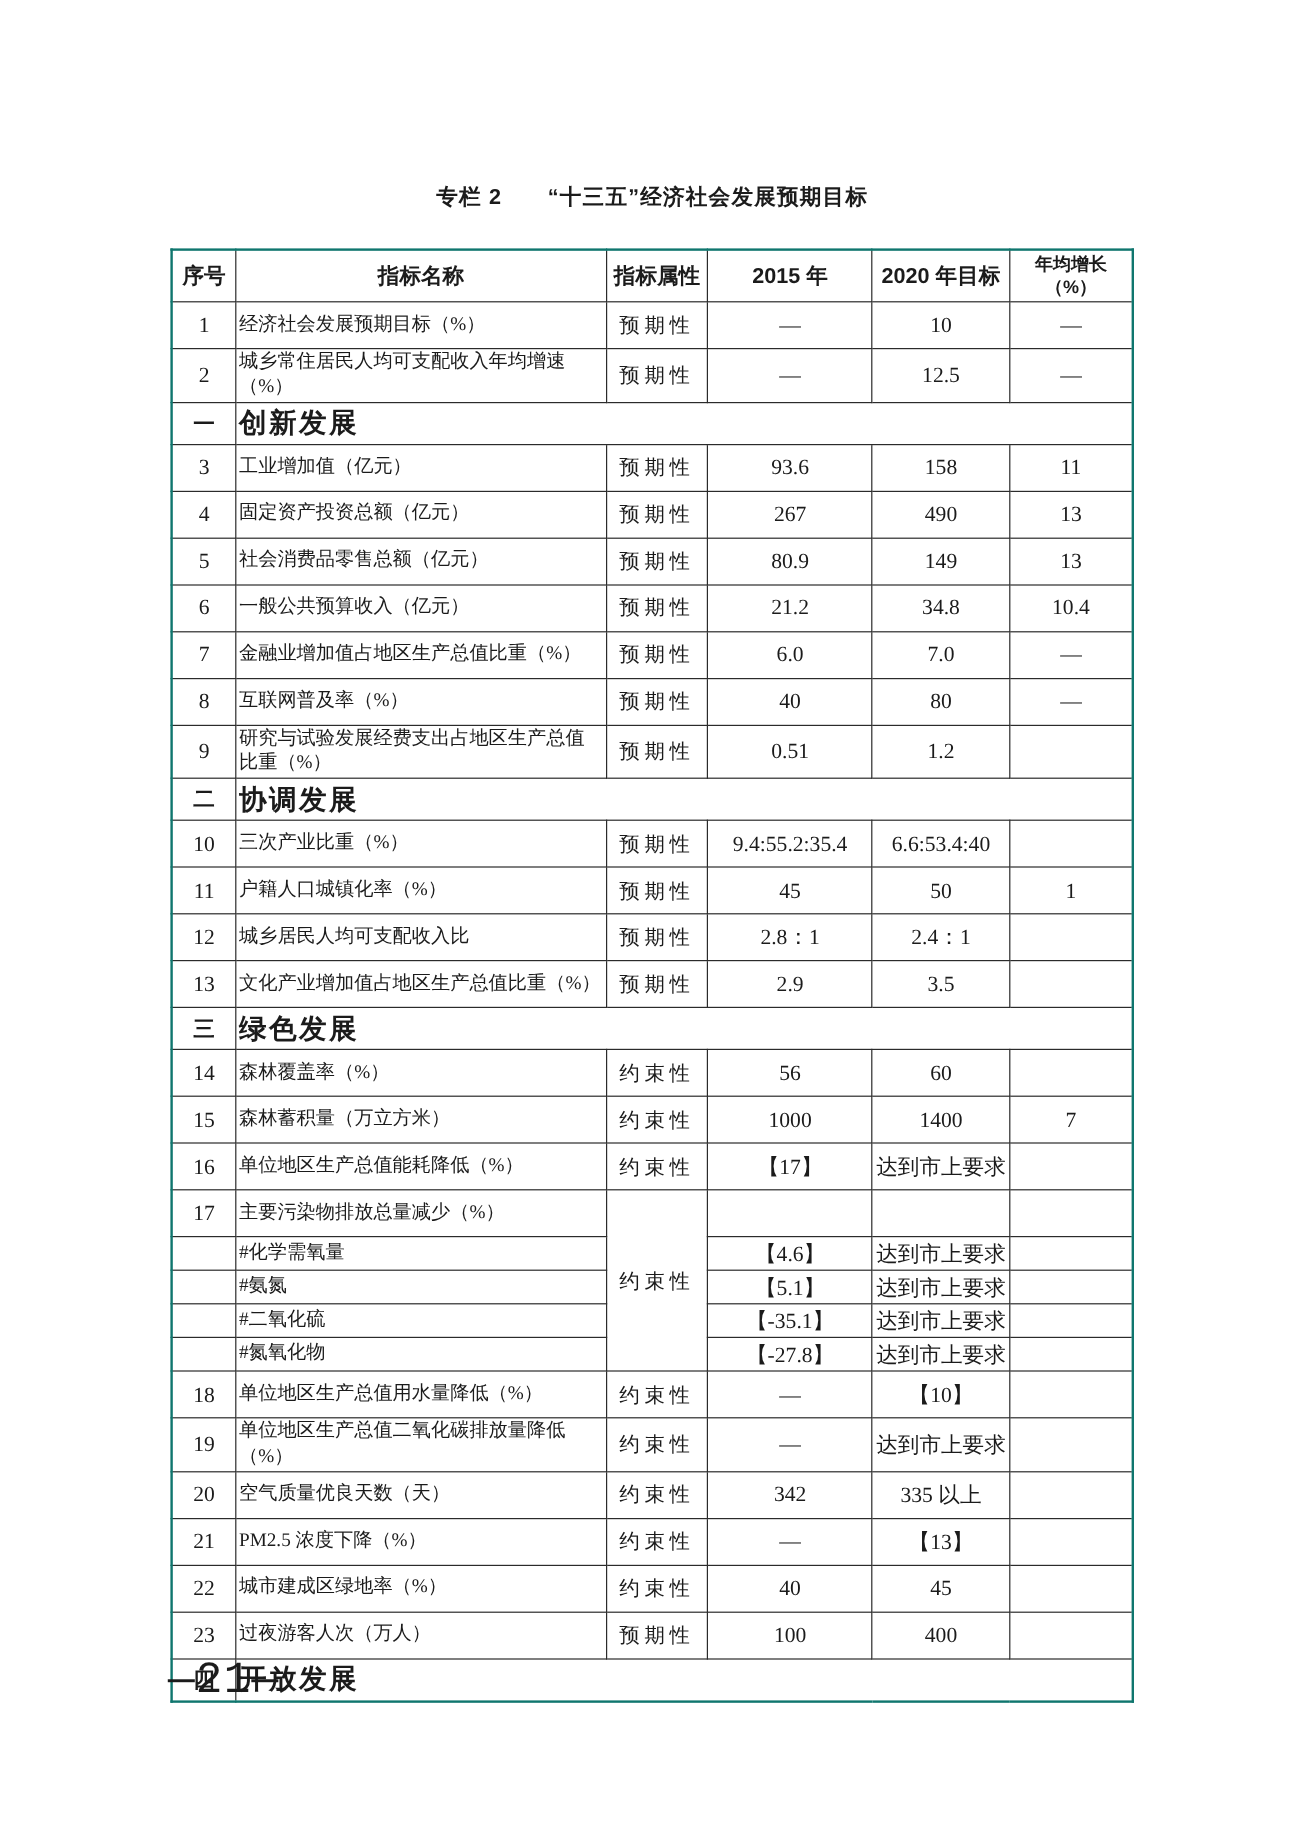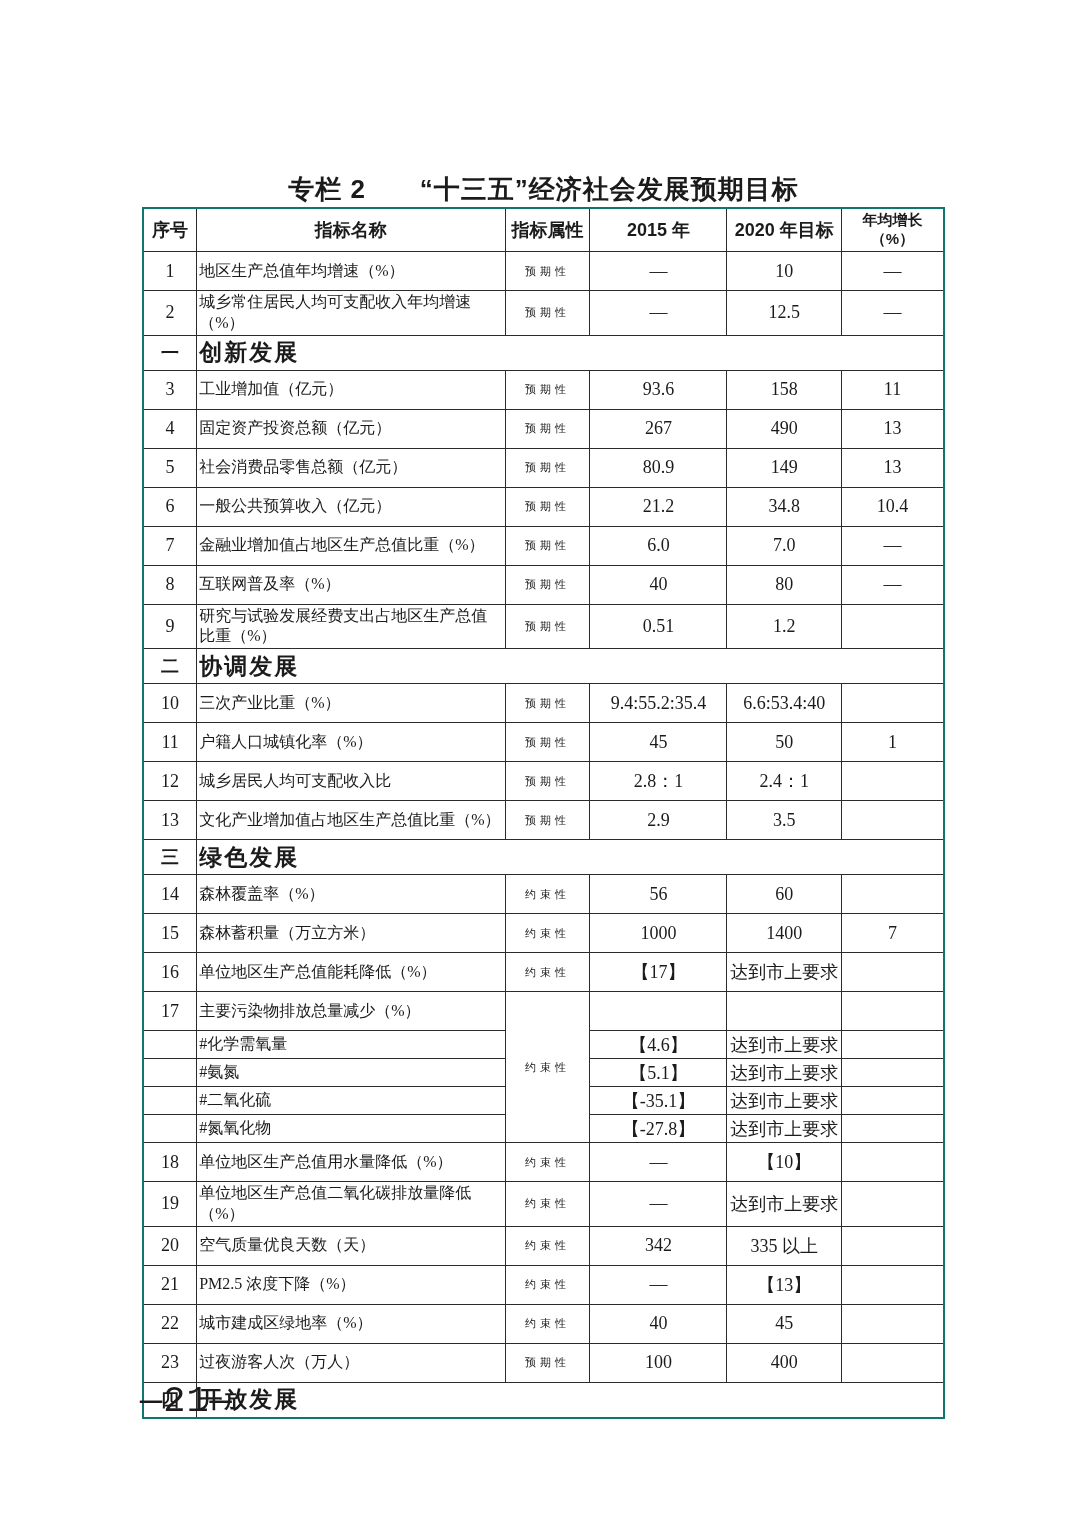--- a/index.html
+++ b/index.html
@@ -6,25 +6,25 @@
   .page{
     position:relative;
     width:1074px;height:1520px;
     background:#ffffff;
     font-family:"Liberation Serif", serif;
     color:#1b1b1b;
     overflow:hidden;
   }
   .doc-title{
     position:absolute;
-    top:172px;left:142px;width:803px;
+    top:152px;left:142px;width:803px;
     text-align:center;
     font-family:"Liberation Sans", sans-serif;
     font-weight:bold;
-    font-size:26px;
+    font-size:18px;
     letter-spacing:1px;
     white-space:nowrap;
   }
   table.targets-table{
     position:absolute;
     top:207px;left:142px;
     width:803px;
     border-collapse:collapse;
     table-layout:fixed;
     border:2px solid #0f766e;
@@ -50,21 +50,21 @@
   .c-no{text-align:center;font-size:18px;}
   .c-name{
     text-align:left;
     font-size:16px;
     line-height:1.3;
     padding:2px 3px 2px 8px;
   }
   .sub-name{padding-left:42px;margin-top:20px;}
   .c-attr{
     text-align:center;
-    font-size:11px;
+    font-size:17px;
     letter-spacing:4px;
   }
   .c-val{
     text-align:center;
     font-size:18px;
   }
   .sec-no{
     text-align:center;
     font-weight:bold;
     font-size:18px;
@@ -106,21 +106,21 @@
         <th>指标名称</th>
         <th>指标属性</th>
         <th>2015 年</th>
         <th>2020 年目标</th>
         <th>年均增长（%）</th>
       </tr>
     </thead>
     <tbody>
         <tr class="row-data">
           <td class="c-no">1</td>
-          <td class="c-name">地区生产总值年均增速（%）</td>
+          <td class="c-name">经济社会发展预期目标（%）</td>
           <td class="c-attr">预期性</td>
           <td class="c-val">—</td>
           <td class="c-val">10</td>
           <td class="c-val">—</td>
         </tr>
         <tr class="row-data">
           <td class="c-no">2</td>
           <td class="c-name">城乡常住居民人均可支配收入年均增速（%）</td>
           <td class="c-attr">预期性</td>
           <td class="c-val">—</td>

